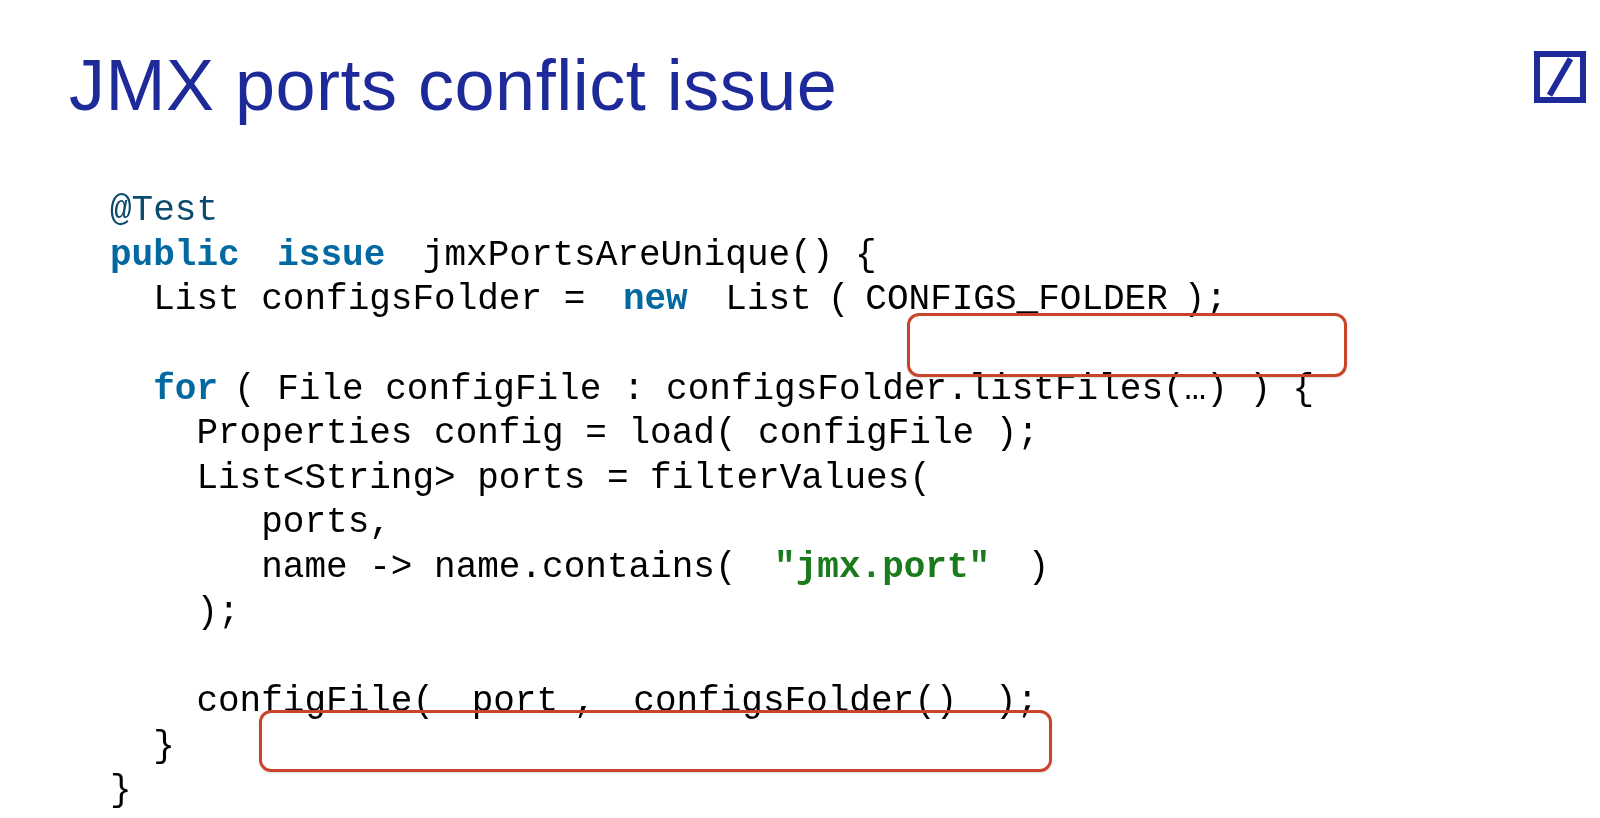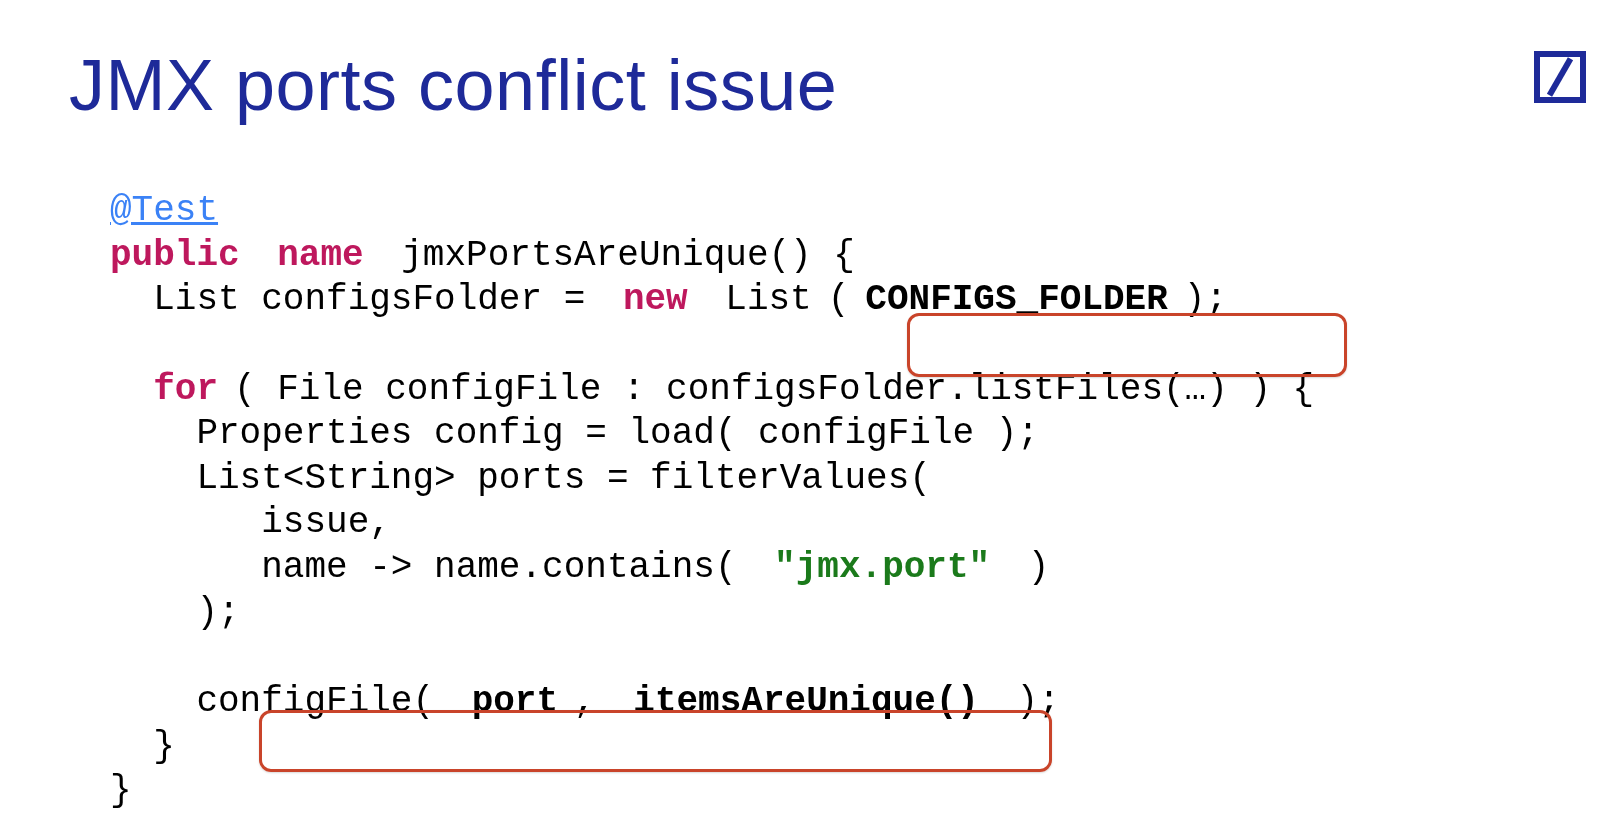--- a/index.html
+++ b/index.html
@@ -38,24 +38,24 @@
     }
     .code-block {
       padding: 55px 0 0 78px;
       font-family: Menlo, Consolas, "Courier New", monospace;
       font-size: 36px;
       line-height: 1.24;
       color: #000000;
       white-space: pre;
       position: relative;
     }
-    .annotation { color: #3b82f6; text-decoration: underline; }
-    .keyword { color: #be185d; font-weight: bold; }
+    .annotation { color: #0c4a6e; }
+    .keyword { color: #0369a1; font-weight: bold; }
     .string { color: #1b7a1b; font-weight: bold; }
-    .bold { font-weight: bold; text-align: right; }
+    .bold { font-weight: normal; text-align: right; }
     .highlight-box {
       position: absolute;
       border: 3.5px solid #c9442a;
       border-radius: 12px;
       pointer-events: none;
       box-shadow: 0 1px 2px rgba(0,0,0,0.15);
     }
     .box1 {
       top: 289px;
       left: 883px;
@@ -69,28 +69,28 @@
       height: 62px;
     }
   </style>
 </head>
 <body>
 
 <h1 class="title">JMX ports conflict issue</h1>
 <div class="logo"></div>
 
 <div class="code-block"><span class="annotation">@Test</span>
-<span class="keyword">public</span> <span class="keyword">name</span><span> jmxPortsAreUnique() {</span>
+<span class="keyword">public</span> <span class="keyword">issue</span><span> jmxPortsAreUnique() {</span>
 <span>  List configsFolder = </span><span class="keyword">new</span><span> List</span><span>(</span><span class="bold">CONFIGS_FOLDER</span><span>);</span>
 <span></span>
   <span class="keyword">for</span><span>( File configFile : configsFolder.listFiles(…) ) {</span>
 <span>    Properties config = load( configFile );</span>
 <span>    List&lt;String&gt; ports = filterValues(</span>
-<span>       issue,</span>
+<span>       ports,</span>
 <span>       name -&gt; name.contains( </span><span class="string">"jmx.port"</span><span> )</span>
 <span>    );</span>
 <span></span>
-<span>    configFile( </span><span class="bold">port</span><span>, </span><span class="bold">itemsAreUnique()</span><span> );</span>
+<span>    configFile( </span><span class="bold">port</span><span>, </span><span class="bold">configsFolder()</span><span> );</span>
 <span>  }</span>
 <span>}</span></div>
 
 <div class="highlight-box box1"></div>
 <div class="highlight-box box2"></div>
 
 </body></html>

